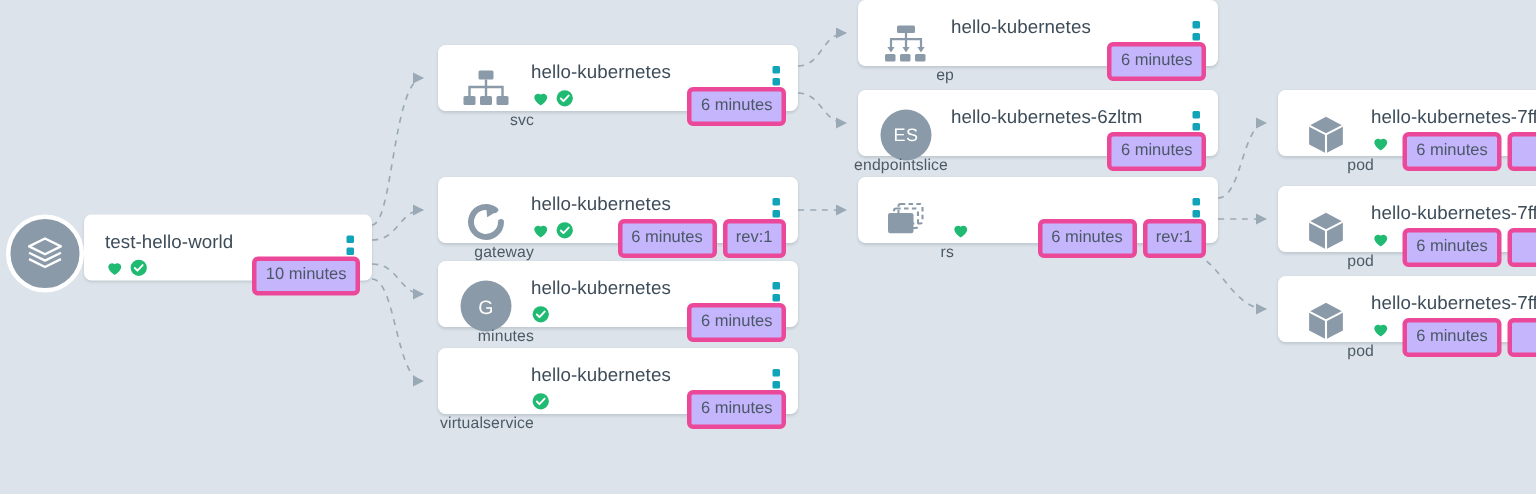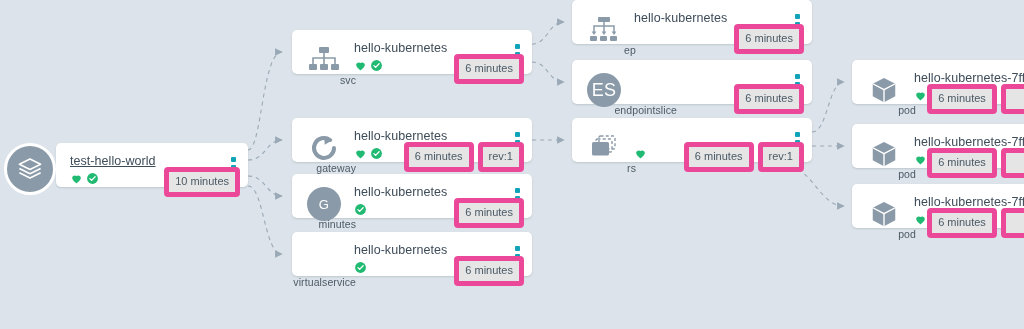--- a/index.html
+++ b/index.html
@@ -54,42 +54,42 @@
   .node .kebab i{display:block;width:5px;height:5px;background:#11a3b8;border-radius:1px;}
 
   
   .circ{
     width:34px;height:34px;border-radius:50%;
     background:#8a9aa8;
     color:#fff;font-size:13px;font-weight:normal;
     display:flex;align-items:center;justify-content:center;
     letter-spacing:.3px;
   }
-  .circ.vs{font-size:18px;}
+  .circ.vs{font-size:12px;}
 
   
   .rootcircle{
     position:absolute;left:4px;top:143px;
     width:52px;height:52px;border-radius:50%;
     background:#8a9aa8;
     border:3px solid #ffffff;
     box-sizing:border-box;
     display:flex;align-items:center;justify-content:center;
     z-index:5;
   }
 
   
   .badges{
     position:absolute;
     display:flex;gap:4px;
     bottom:-10px;right:8px;
   }
   .badge{
-    background:#e5e5e5;
-    border:5px solid #ec4899;
+    background:#c4b5fd;
+    border:3px solid #ec4899;
     border-radius:4px;
     color:#4a5965;
     font-size:11px;
     line-height:1;
     padding:4px 6px 5px 6px;
     white-space:nowrap;
     text-align:right;
   }
 
   
@@ -129,21 +129,21 @@
     <svg width="30" height="30" viewBox="0 0 24 24">
       <g fill="none" stroke="#ffffff" stroke-width="1.2" stroke-linejoin="round">
         <path d="M12 4 L20.5 8.2 L12 12.4 L3.5 8.2 Z"></path>
         <path d="M3.5 11.6 L12 15.8 L20.5 11.6"></path>
         <path d="M3.5 15 L12 19.2 L20.5 15"></path>
       </g>
     </svg>
   </div>
 
   <div class="node" style="left:56px;top:143px;width:192px;height:44px;">
-    <div class="title" style="left:14px;top:11px;text-decoration:underline;">test-hello-world</div>
+    <div class="title" style="left:14px;top:11px;">test-hello-world</div>
     <div class="health" style="left:14px;top:28px;">
       <svg class="heart" viewBox="0 0 24 24">
         <path d="M12 21s-8-5.1-8-10.2A4.8 4.8 0 0 1 12 7.6 4.8 4.8 0 0 1 20 10.8C20 15.9 12 21 12 21z" fill="#21ba72"></path>
       </svg>
       <svg class="okcheck" viewBox="0 0 24 24">
         <circle cx="12" cy="12" r="10" fill="#21ba72"></circle>
         <path d="M7.2 12.3 L10.4 15.5 L16.8 8.8" fill="none" stroke="#fff" stroke-width="2.4" stroke-linecap="round" stroke-linejoin="round"></path>
       </svg>
     </div>
     <div class="kebab">
@@ -293,21 +293,22 @@
       </div>
     <div class="badges">
       <span class="badge">6 minutes</span>
     </div>
   </div>
 
   <div class="node" style="left:572px;top:60px;width:240px;height:44px;">
     <div class="icon-wrap">
       <div class="circ vs">ES</div>
     </div>
-    <div class="kind" style="left:-4px;margin-left:45px;">endpointslice</div>
+    <div class="kind" style="left:-4px;">endpointslice</div>
+    <div class="title">hello-kubernetes-6zltm</div>
     <div class="kebab">
         <i></i>
         <i></i>
         <i></i>
       </div>
     <div class="badges">
       <span class="badge">6 minutes</span>
     </div>
   </div>
 

